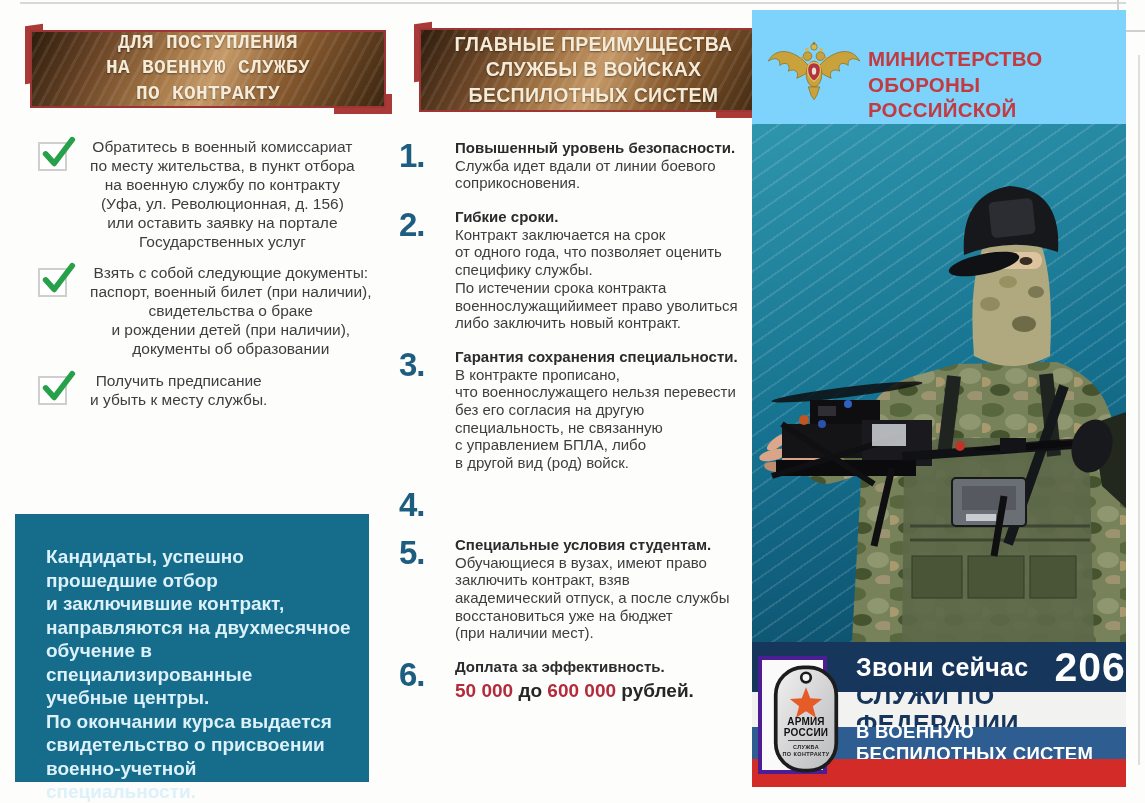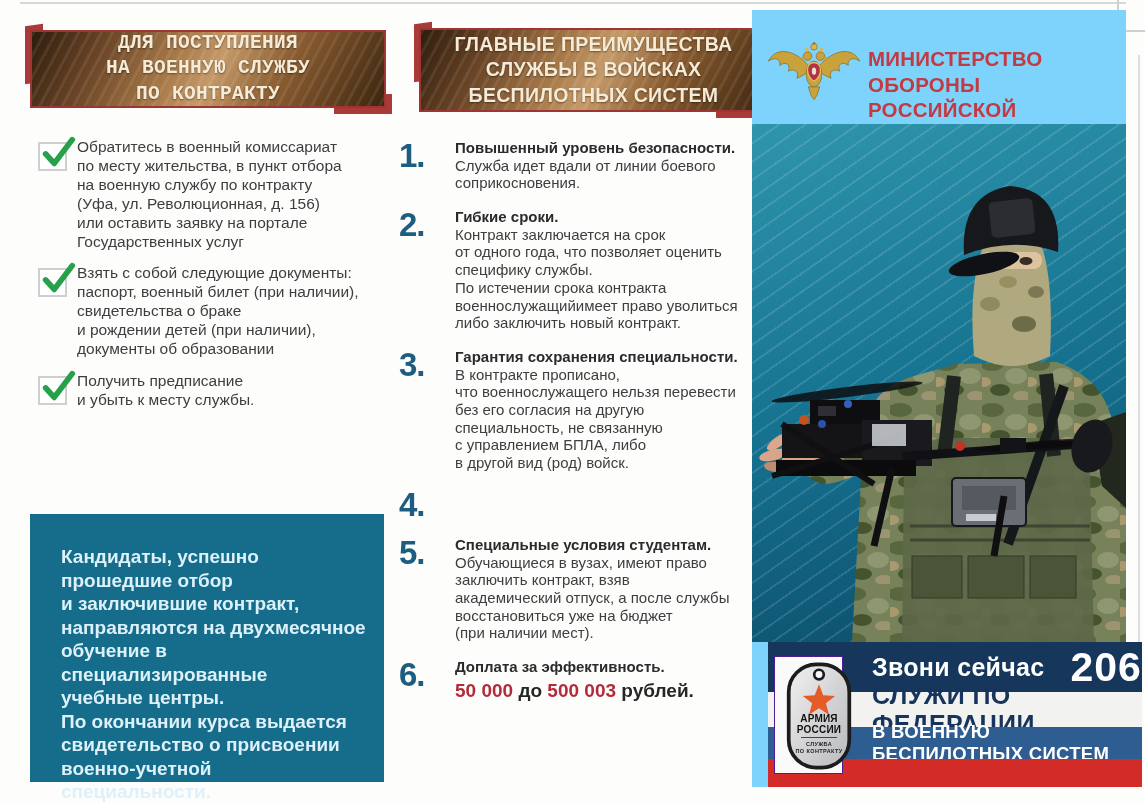--- a/index.html
+++ b/index.html
@@ -24,27 +24,27 @@
     content:"";position:absolute;inset:0;
     background:repeating-linear-gradient(118deg,rgba(255,255,255,.08) 0 3px,rgba(255,255,255,0) 3px 10px);
     pointer-events:none;
   }
   .hdr-text{
     position:relative;z-index:1;color:#f6ebd7;font-weight:bold;font-size:19.5px;
     line-height:1.3;white-space:pre-line;letter-spacing:.3px;text-shadow:0 1px 2px rgba(0,0,0,.45);
   }
   
   .check-list{position:absolute;left:38px;top:138px;width:340px;display:flex;flex-direction:column;gap:13px;}
-  .check-item{display:flex;gap:10px;}
+  .check-item{display:flex;gap:23px;text-align:center;}
   .checkbox{position:relative;flex:none;width:25px;height:25px;margin-top:4px;background:#fff;border:2px solid #cfcfcf;}
   .checkbox svg{position:absolute;left:-1px;top:-11px;width:38px;height:38px;}
   .check-text{font-size:15.5px;color:#3e3e40;line-height:1.22;white-space:pre-line;}
   
   .note-box{
-    position:absolute;left:30px;top:514px;width:354px;height:268px;box-sizing:border-box;
+    position:absolute;left:15px;top:514px;width:354px;height:268px;box-sizing:border-box;
     background:#156c8b;padding:31px 18px 0 31px;
     color:#dcf1f9;font-weight:bold;font-size:19px;line-height:1.24;white-space:pre-line;
   }
   
   .benefits{position:absolute;left:399px;top:139px;width:352px;display:flex;flex-direction:column;gap:16px;}
   .benefit{display:flex;gap:10px;}
   .b-num{flex:none;width:46px;padding-top:1px;font-weight:bold;font-size:33px;line-height:.95;color:#1d5d80;letter-spacing:-1px;}
   .b-txt{width:300px;}
   .b-title{font-weight:bold;font-size:15px;color:#2b2b2d;line-height:1.18;}
   .b-body{font-size:15px;color:#3e3e40;line-height:1.18;white-space:pre-line;}
@@ -61,34 +61,34 @@
   .photo{
     position:absolute;left:0;top:114px;width:374px;height:518px;overflow:hidden;
     background:linear-gradient(165deg,#2f95ad 0%,#15718f 52%,#0b4b68 100%);
   }
   .photo .streaks{
     position:absolute;inset:0;
     background:repeating-linear-gradient(145deg,rgba(255,255,255,.12) 0 2px,rgba(255,255,255,0) 2px 15px);
   }
   .photo svg{position:absolute;inset:0;}
   
-  .contact-block{position:absolute;left:16px;top:632px;width:374px;height:145px;}
+  .contact-block{position:absolute;left:0;top:632px;width:374px;height:145px;}
   .band{position:relative;width:100%;box-sizing:border-box;}
   .band-call{height:50px;background:#16365c;display:flex;align-items:center;padding-left:104px;}
   .call-label{color:#fff;font-weight:bold;font-size:25px;letter-spacing:.3px;}
   .call-number{color:#fff;font-weight:bold;font-size:41px;margin-left:26px;letter-spacing:1px;}
   .band-white{height:35px;background:#f2f2f1;display:flex;align-items:center;padding-left:104px;}
   .slogan-main{color:#17355c;font-weight:800;font-size:25px;letter-spacing:.4px;}
   .band-blue{height:32px;background:#2e5d92;display:flex;align-items:center;padding-left:104px;}
   .slogan-sub{color:#fff;font-weight:bold;font-size:18.5px;letter-spacing:.3px;}
   .band-red{height:28px;background:#d32b28;}
   
   .tag-box{
     position:absolute;left:6px;top:14px;width:69px;height:118px;z-index:2;
-    background:#fafafa;border:1px solid #4c1d95;box-sizing:border-box;
+    background:#fafafa;border:4px solid #4c1d95;box-sizing:border-box;
   }
   .tag-box svg.tag-svg{position:absolute;left:10px;top:3px;width:68px;height:112px;}
   .tag-brand{
     position:absolute;left:0;top:56px;width:88px;text-align:center;
     font-weight:800;font-size:10px;line-height:1.1;color:#111;white-space:pre-line;letter-spacing:.2px;
   }
   .tag-sub{
     position:absolute;left:0;top:84px;width:88px;text-align:center;
     font-weight:bold;font-size:5.5px;line-height:1.3;color:#222;white-space:pre-line;letter-spacing:.4px;
   }
@@ -213,21 +213,21 @@
 заключить контракт, взяв
 академический отпуск, а после службы
 восстановиться уже на бюджет
 (при наличии мест).</div>
     </div>
   </div>
   <div class="benefit">
     <div class="b-num">6.</div>
     <div class="b-txt">
       <div class="b-title">Доплата за эффективность.</div>
-      <div class="b-payout"><span class="amount">50 000</span><span> до </span><span class="amount">500 003</span><span> рублей.</span></div>
+      <div class="b-payout"><span class="amount">50 000</span><span> до </span><span class="amount">600 000</span><span> рублей.</span></div>
     </div>
   </div>
 </div>
 
 <div class="right-panel">
 
   <div class="ministry-header">
     <svg class="emblem" viewBox="0 0 140 110">
 
       <path d="M64,52 C42,26 16,24 6,44 C14,38 24,40 22,50 C30,44 38,48 34,58 C42,54 50,58 46,68 C54,64 60,62 64,56 Z" fill="#c9a23c" stroke="#8a6b1f" stroke-width="1"></path>

